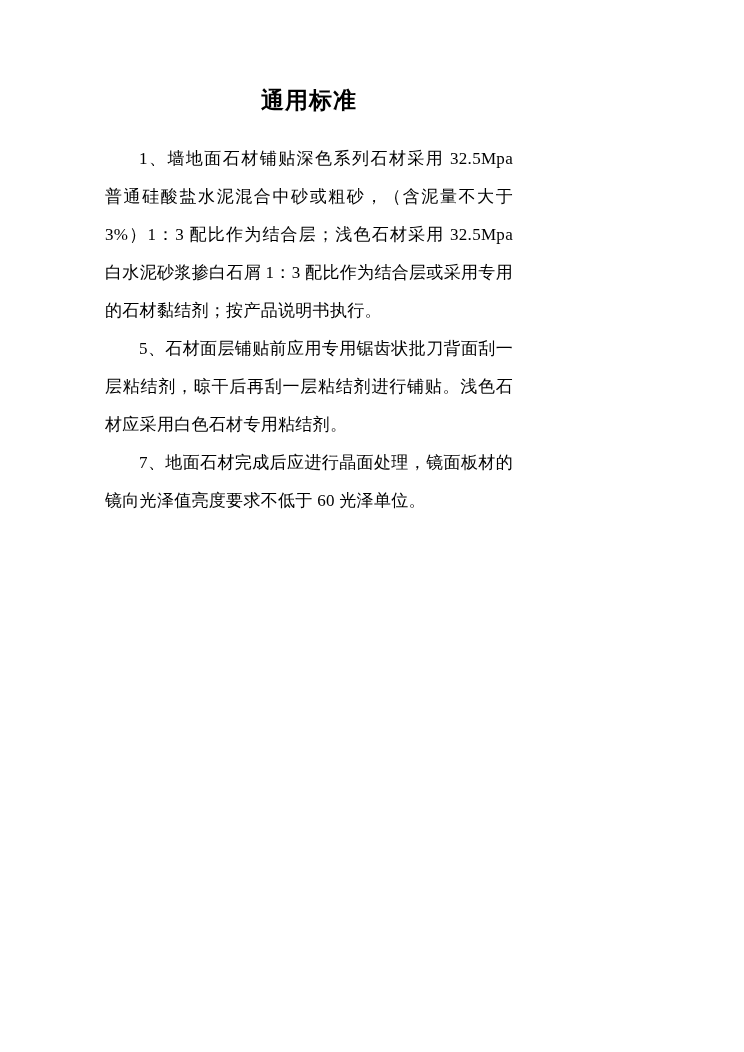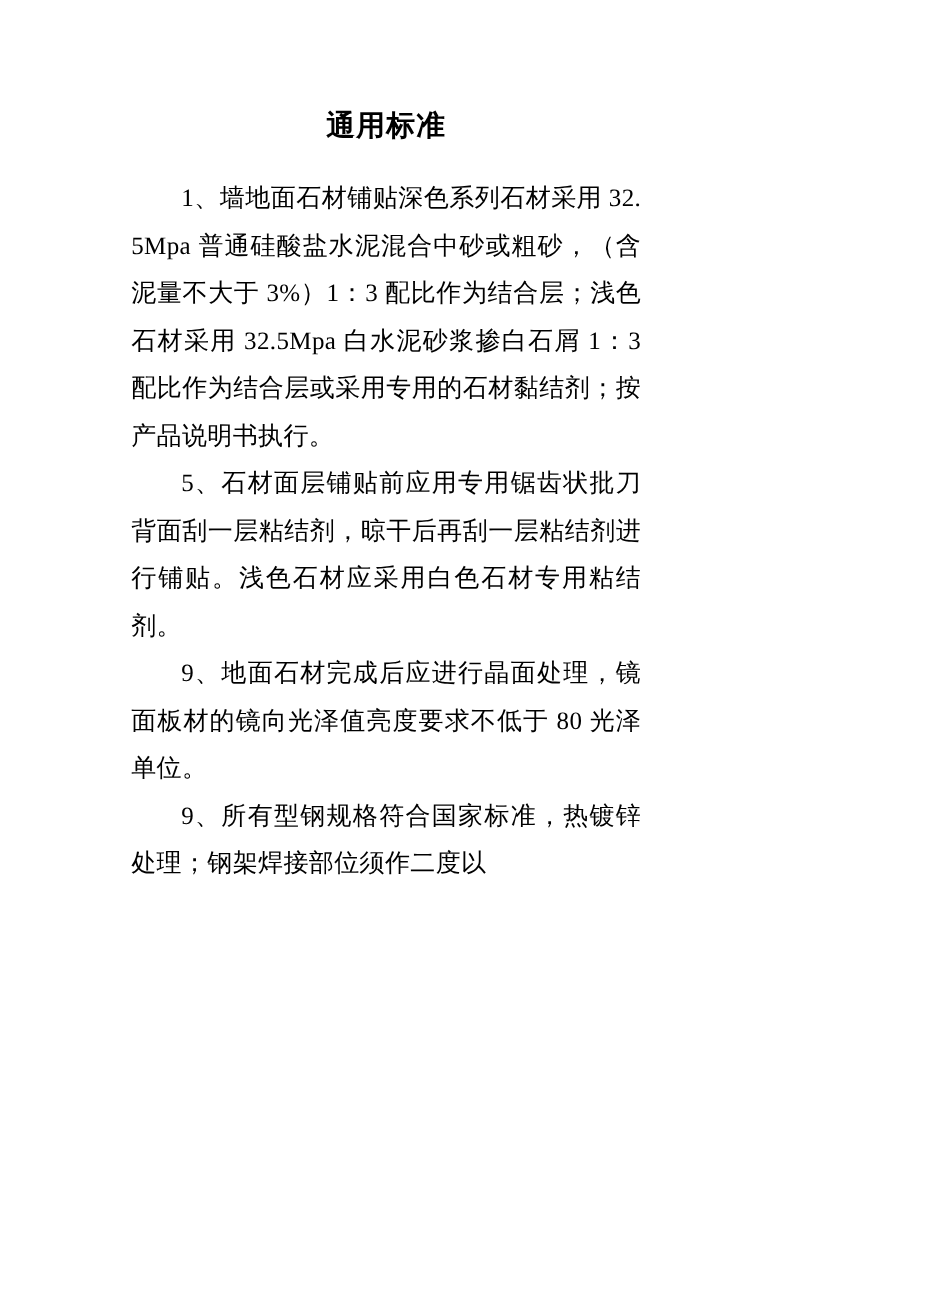--- a/index.html
+++ b/index.html
@@ -24,31 +24,30 @@
   .doc-title {
     margin: 0 0 24px 0;
     text-align: center;
     font-size: 23px;
     font-weight: bold;
     letter-spacing: 1px;
     line-height: 30px;
   }
   .doc-para {
     margin: 0;
-    font-size: 20px;
+    font-size: 17px;
     line-height: 38px;
     text-align: justify;
     text-indent: 2em;
     word-break: break-all;
     letter-spacing: 0.3px;
   }
 </style>
 </head>
 <body>
 
 <div class="page">
   <h1 class="doc-title">通用标准</h1>
 
   <p class="doc-para">1、墙地面石材铺贴深色系列石材采用 32.5Mpa 普通硅酸盐水泥混合中砂或粗砂，（含泥量不大于 3%）1：3 配比作为结合层；浅色石材采用 32.5Mpa 白水泥砂浆掺白石屑 1：3 配比作为结合层或采用专用的石材黏结剂；按产品说明书执行。</p>
   <p class="doc-para">5、石材面层铺贴前应用专用锯齿状批刀背面刮一层粘结剂，晾干后再刮一层粘结剂进行铺贴。浅色石材应采用白色石材专用粘结剂。</p>
-  <p class="doc-para">9、地面石材完成后应进行晶面处理，镜面板材的镜向光泽值亮度要求不低于 80 光泽单位。</p>
-  <p class="doc-para">9、所有型钢规格符合国家标准，热镀锌处理；钢架焊接部位须作二度以</p>
+  <p class="doc-para">7、地面石材完成后应进行晶面处理，镜面板材的镜向光泽值亮度要求不低于 60 光泽单位。</p>
 </div>
 
 </body></html>

